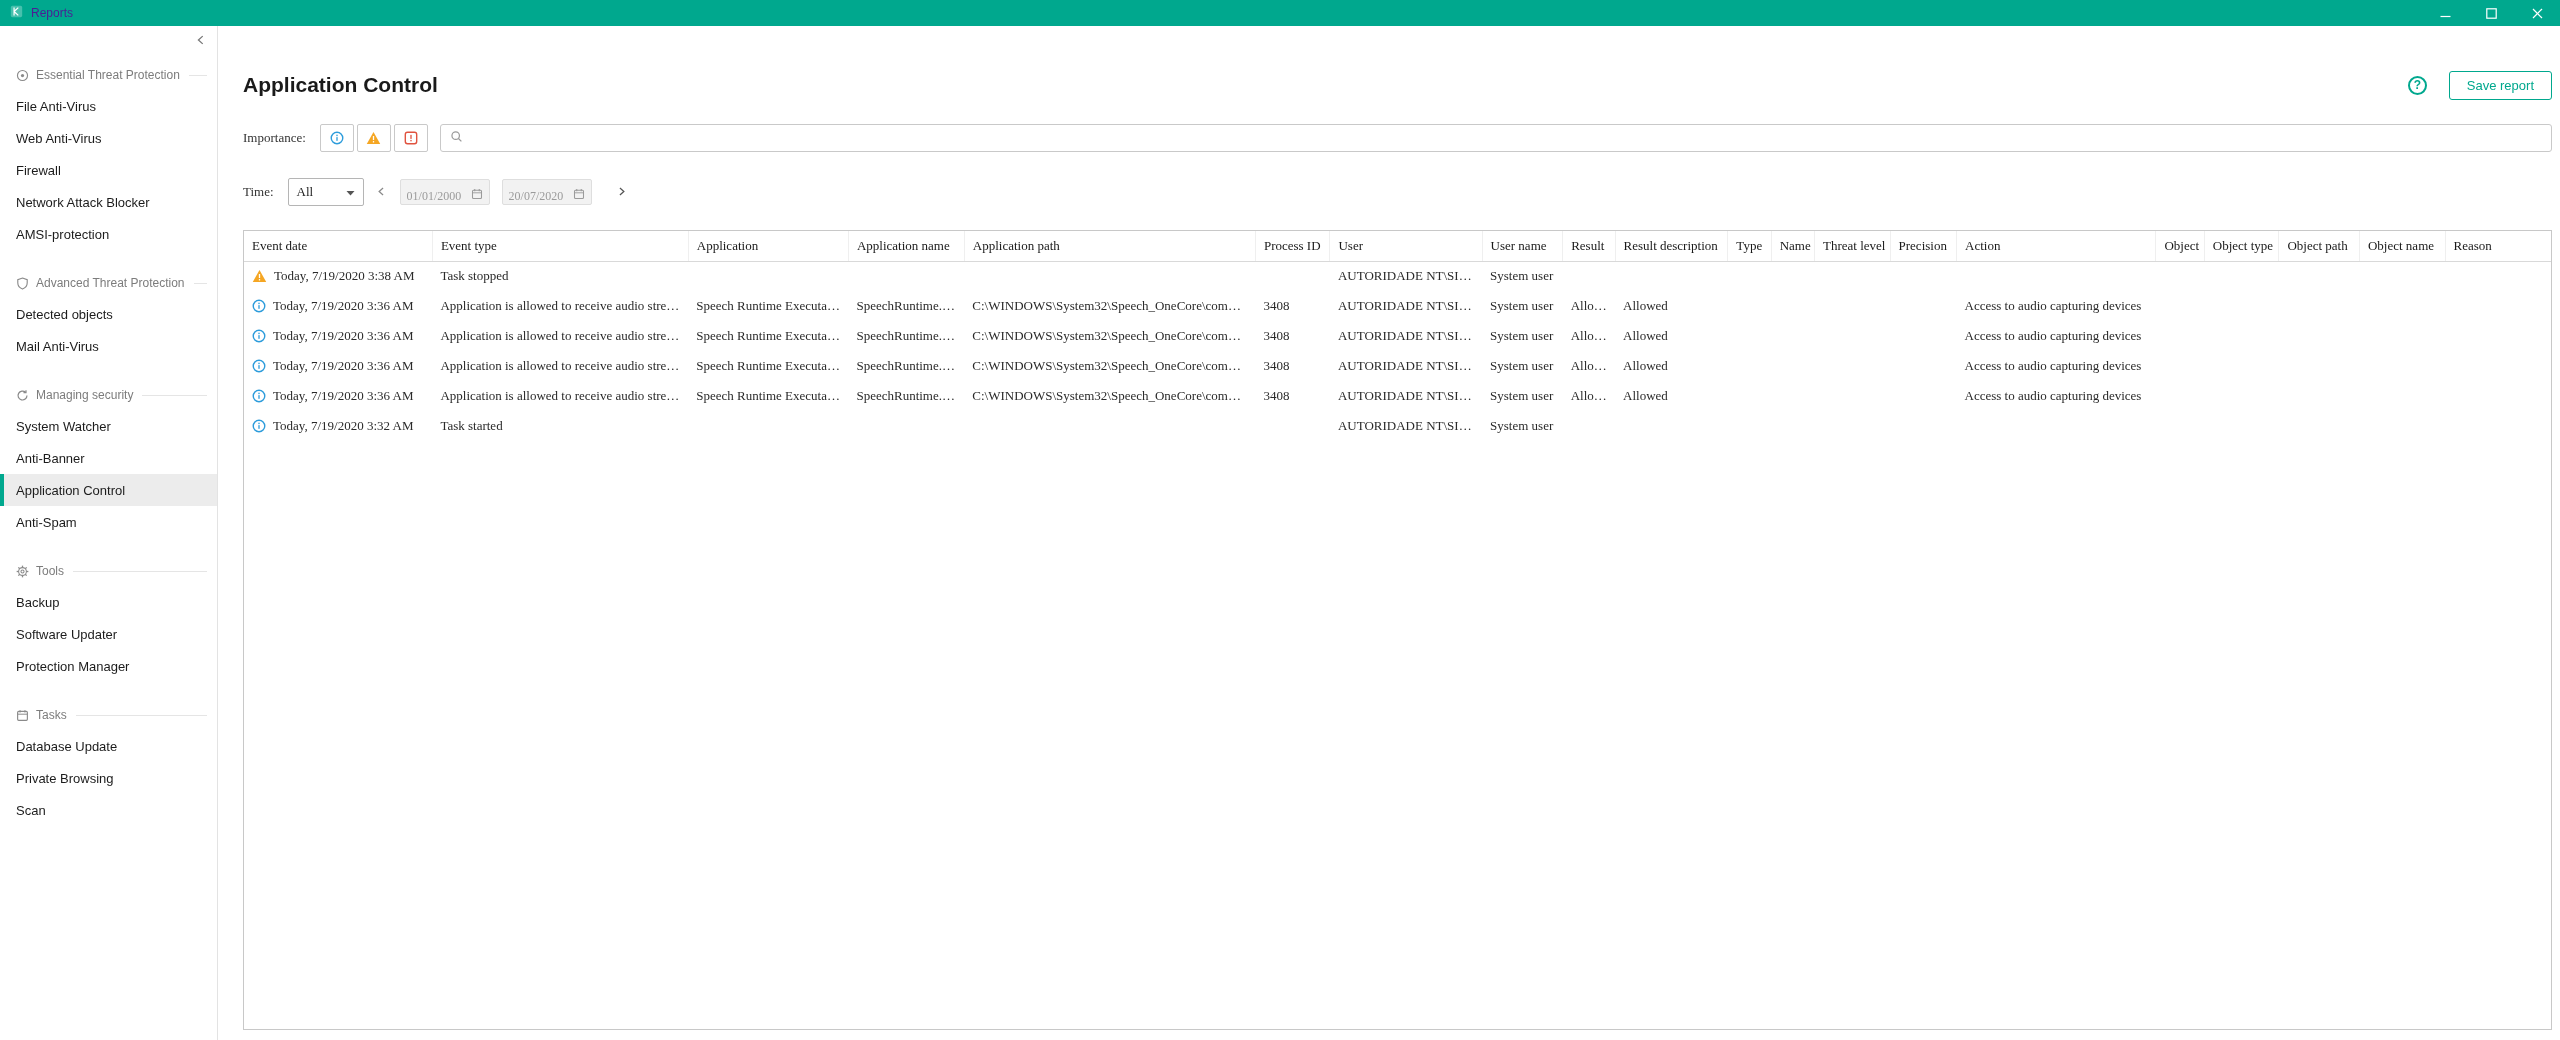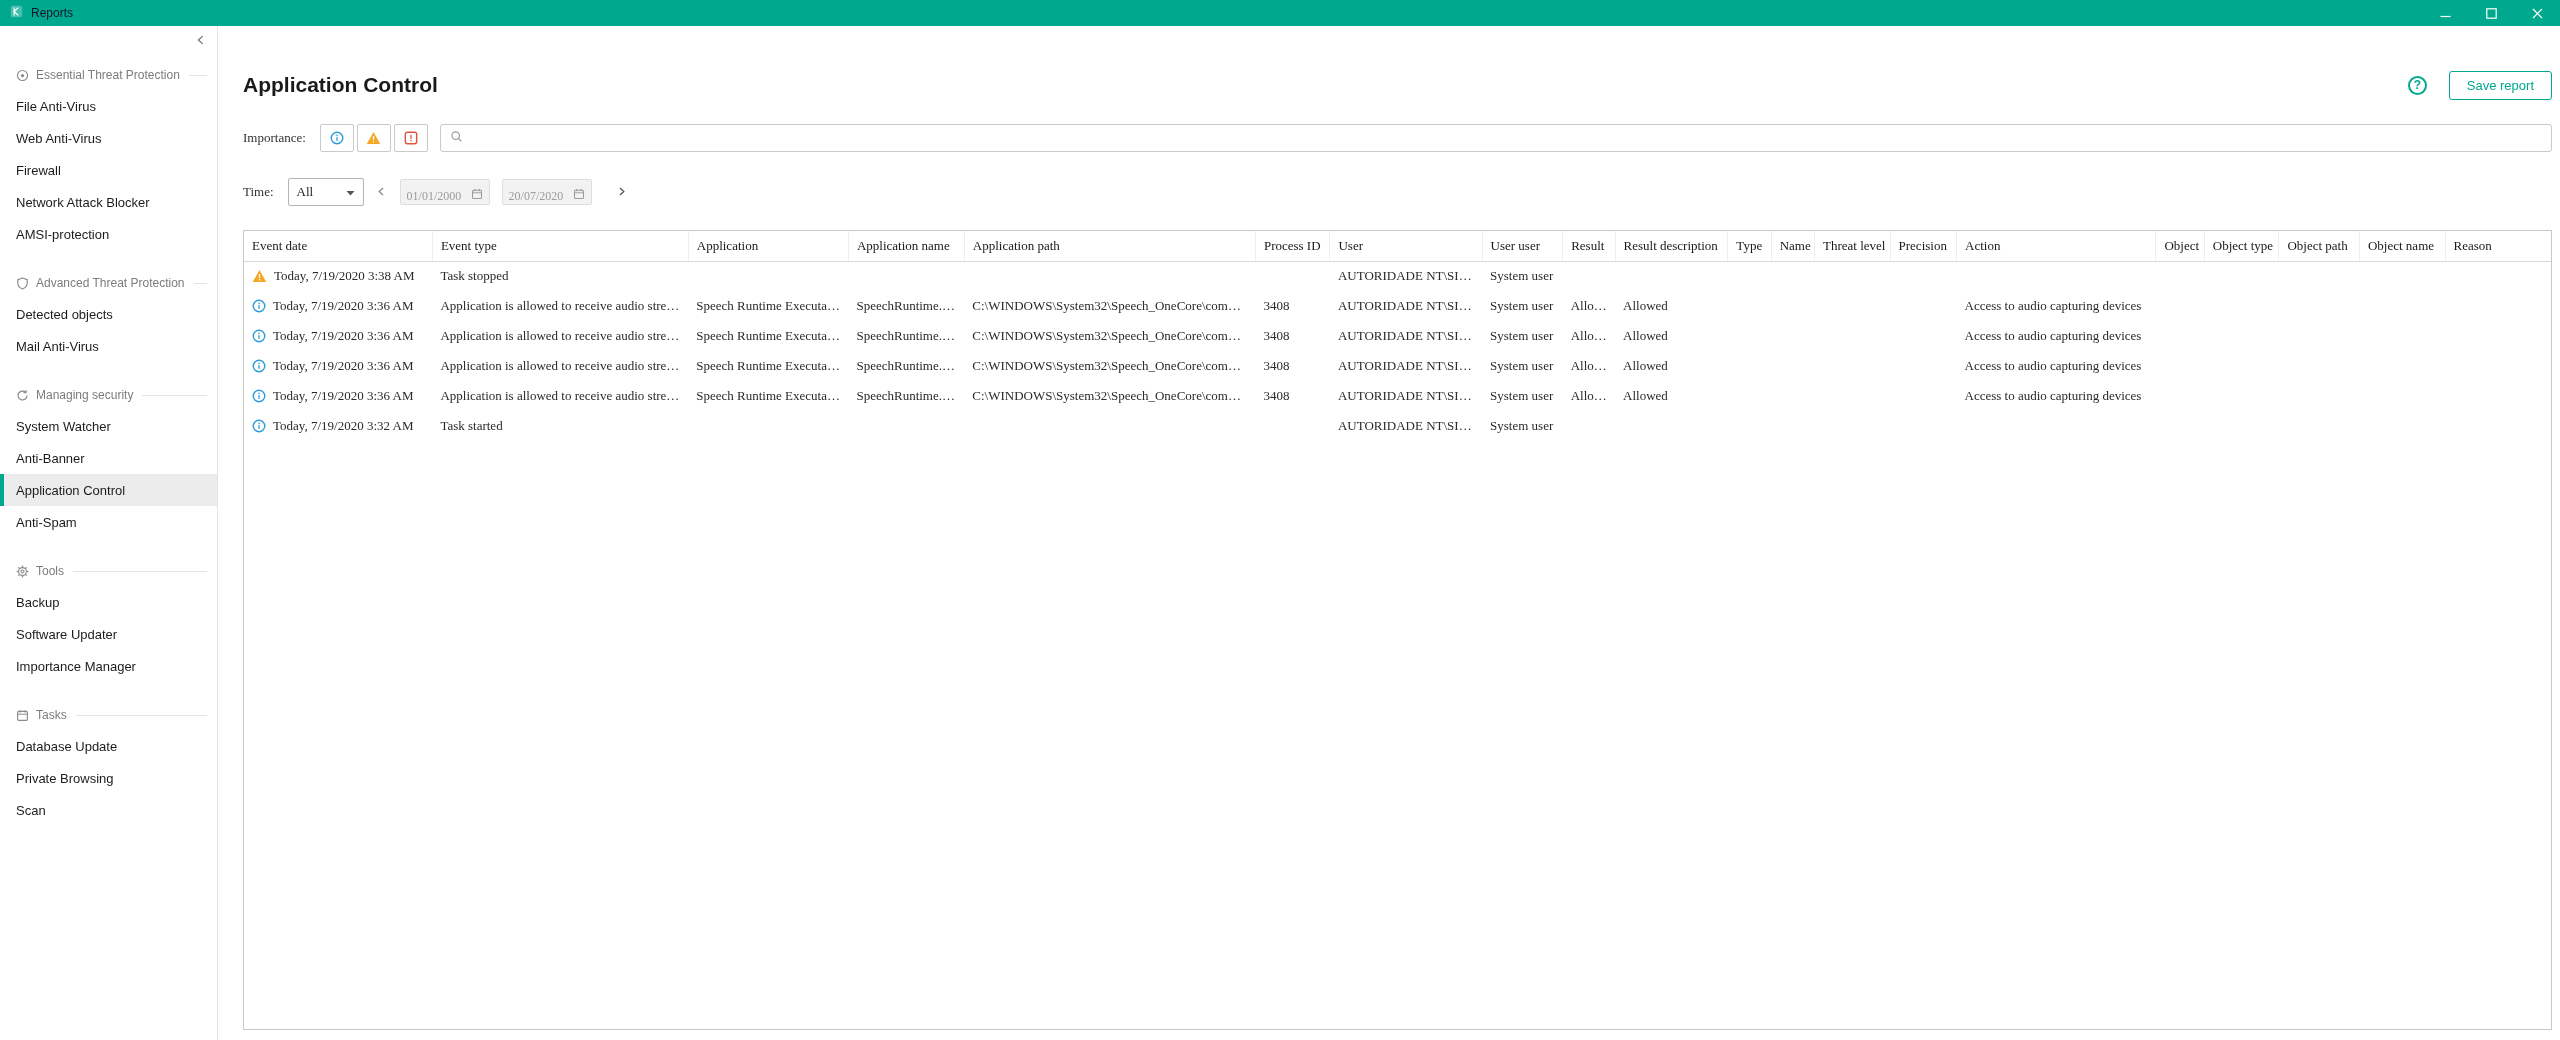--- a/index.html
+++ b/index.html
@@ -4,21 +4,21 @@
 <style>
   * { box-sizing: border-box; }
   html, body { width: 2560px; height: 1040px; margin: 0; padding: 0; overflow: hidden; }
   body { font-family: "Liberation Sans", "DejaVu Sans", sans-serif; background: #fff; color: #1c1c1c; }
 
   .window { width: 100%; height: 100%; display: flex; flex-direction: column; background: #fff; }
 
   
   .titlebar { height: 26px; background: #00a88e; display: flex; justify-content: space-between; align-items: center; padding-left: 10px; flex: 0 0 auto; }
   .tb-left { display: flex; align-items: center; gap: 8px; }
-  .tb-title { color: #0f172a; font-size: 12px; }
+  .tb-title { color: #4c1d95; font-size: 12px; }
   .tb-controls { display: flex; height: 100%; }
   .tb-btn { width: 46px; height: 100%; background: transparent; border: none; display: flex; align-items: center; justify-content: center; padding: 0; cursor: pointer; }
 
   .content { flex: 1; display: flex; min-height: 0; }
 
   
   .sidebar { width: 218px; flex: 0 0 218px; border-right: 1px solid #e3e3e3; position: relative; padding-top: 30px; overflow: hidden; background: #fff; }
   .collapse-btn { position: absolute; top: 6px; right: 8px; background: none; border: none; padding: 2px; cursor: pointer; line-height: 0; }
   .side-section-header { display: flex; align-items: center; margin: 26px 10px 8px 16px; font-size: 12px; color: #7c7c7c; white-space: nowrap; }
   #sidebar-sections > .side-section-header:first-child { margin-top: 12px; }
@@ -156,21 +156,21 @@
                   <line x1="2.9" y1="13.1" x2="4.6" y2="11.4"></line>
                   <line x1="11.4" y1="4.6" x2="13.1" y2="2.9"></line>
                 </g>
               </svg>
             </span>
             <span class="sec-label">Tools</span>
             <span class="rule"></span>
           </div>
           <div class="side-item">Backup</div>
           <div class="side-item">Software Updater</div>
-          <div class="side-item">Importance Manager</div>
+          <div class="side-item">Protection Manager</div>
           <div class="side-section-header">
             <span class="sec-icon">
               <svg width="13" height="13" viewBox="0 0 16 16">
                 <rect x="2" y="3" width="12" height="11" rx="1.3" fill="none" stroke="#8a8a8a" stroke-width="1.4"></rect>
                 <line x1="2" y1="6.4" x2="14" y2="6.4" stroke="#8a8a8a" stroke-width="1.2"></line>
                 <line x1="5" y1="1.4" x2="5" y2="4.2" stroke="#8a8a8a" stroke-width="1.4"></line>
                 <line x1="11" y1="1.4" x2="11" y2="4.2" stroke="#8a8a8a" stroke-width="1.4"></line>
               </svg>
             </span>
             <span class="sec-label">Tasks</span>
@@ -267,21 +267,21 @@
         <table>
           <thead>
               <tr id="thead-row">
                 <th style="width: 187px;">Event date</th>
                 <th style="width: 254px;">Event type</th>
                 <th style="width: 159px;">Application</th>
                 <th style="width: 115px;">Application name</th>
                 <th style="width: 289px;">Application path</th>
                 <th style="width: 74px;">Process ID</th>
                 <th style="width: 151px;">User</th>
-                <th style="width: 80px;">User user</th>
+                <th style="width: 80px;">User name</th>
                 <th style="width: 52px;">Result</th>
                 <th style="width: 112px;">Result description</th>
                 <th style="width: 43px;">Type</th>
                 <th style="width: 43px;">Name</th>
                 <th style="width: 75px;">Threat level</th>
                 <th style="width: 66px;">Precision</th>
                 <th style="width: 198px;">Action</th>
                 <th style="width: 48px;">Object</th>
                 <th style="width: 74px;">Object type</th>
                 <th style="width: 80px;">Object path</th>

